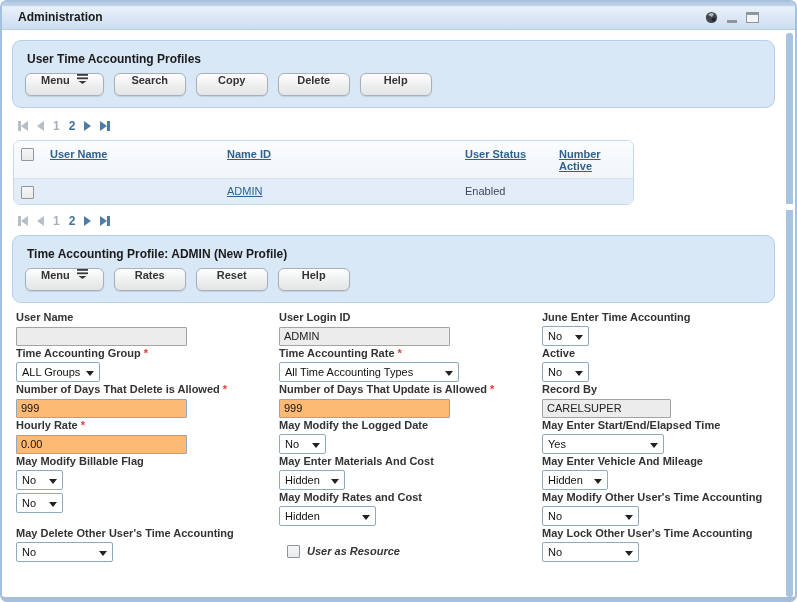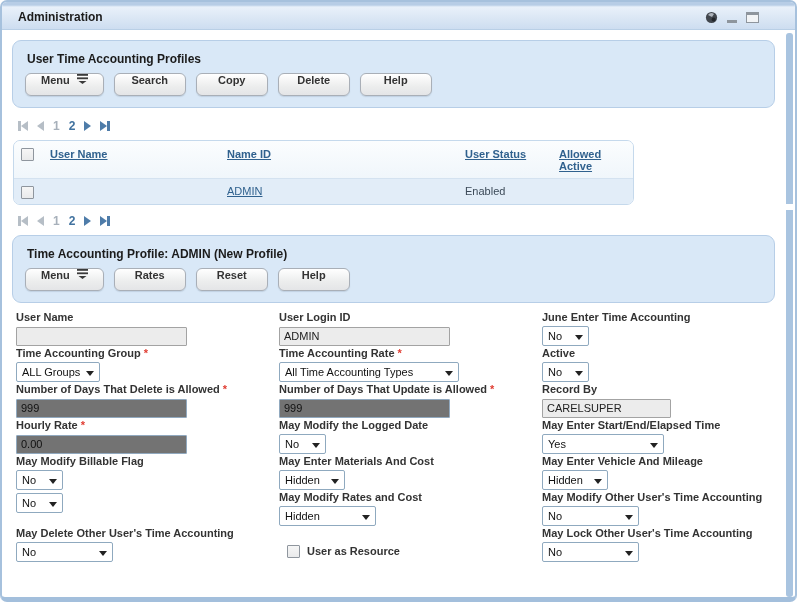--- a/index.html
+++ b/index.html
@@ -65,33 +65,33 @@
   .t-body .t-cell a { color: #30618e; text-decoration: underline; cursor: pointer; }
   .cb { display:inline-block; width: 13px; height: 13px; border: 1px solid #8f969e; background: linear-gradient(180deg,#f6f6f6,#e9eaeb); border-radius: 1px; cursor: pointer; vertical-align: middle; }
   .t-cell.cbc { padding: 6px 0 0 7px; }
   
   .form { display: grid; grid-template-columns: 263px 263px 1fr; padding: 8px 0 0 4px; }
   .field { height: 36px; margin-bottom: 0; }
   .f-label { font-size: 11px; font-weight: bold; color: #333; line-height: 13px; white-space: nowrap; }
   .req { color: #e03c31; font-weight: bold; margin-left: 3px; }
   .f-ctl { margin-top: 2px; }
   input.txt {
-    height: 19px; border: 1px solid #91a9bf; background: #737373; font-size: 11px;
+    height: 19px; border: 1px solid #91a9bf; background: #fdba74; font-size: 11px;
     font-family: "Liberation Sans", sans-serif; padding: 1px 4px; color: #111; border-radius: 1px;
   }
   input.txt:disabled, input.txt.ro { background: #ececec; border-color: #a3a3a3; color: #222; }
   .sel {
     position: relative; display: inline-block; height: 20px; background: #fff;
     border: 1px solid #8fa9bf; border-radius: 2px; font-size: 11px; color: #111;
     padding: 3px 18px 0 5px; cursor: pointer; white-space: nowrap; overflow: hidden;
   }
   .sel .arrow { position: absolute; right: 5px; top: 8px; width: 0; height: 0;
     border-left: 4px solid transparent; border-right: 4px solid transparent; border-top: 5px solid #222; }
   .w46{width:47px}.w66{width:66px}.w82{width:84px}.w95{width:97px}.w120{width:122px}.w150{width:129px}.w170{width:171px}.w205{width:180px}
-  .cb-field { display: flex; align-items: center; gap: 7px; padding: 12px 0 0 8px; }
+  .cb-field { display: flex; align-items: center; gap: 7px; padding: 12px 0 0 8px; font-style: italic; }
   .cb-label { font-size: 11px; font-weight: bold; color: #333; }
   .mb10 { margin-bottom: 2px; }
 </style>
 </head>
 <body>
 
 <div class="window">
 
   <div class="titlebar">
     <span class="title">Administration</span>
@@ -150,21 +150,21 @@
           <span class="pg-bar"></span>
         </span>
     </div>
 
     <div class="grid-table">
       <div class="t-row t-head">
         <span class="t-cell cbc"><span class="cb"></span></span>
         <span class="t-cell"><a>User Name</a></span>
         <span class="t-cell"><a>Name ID</a></span>
         <span class="t-cell"><a>User Status</a></span>
-        <span class="t-cell" style="white-space:normal"><a style="display:inline-block;width:52px">Allowed Active</a></span>
+        <span class="t-cell" style="white-space:normal"><a style="display:inline-block;width:52px">Number Active</a></span>
       </div>
       <div class="t-row t-body">
         <span class="t-cell cbc"><span class="cb"></span></span>
         <span class="t-cell"></span>
         <span class="t-cell"><a>ADMIN</a></span>
         <span class="t-cell">Enabled</span>
         <span class="t-cell"></span>
       </div>
     </div>
 

